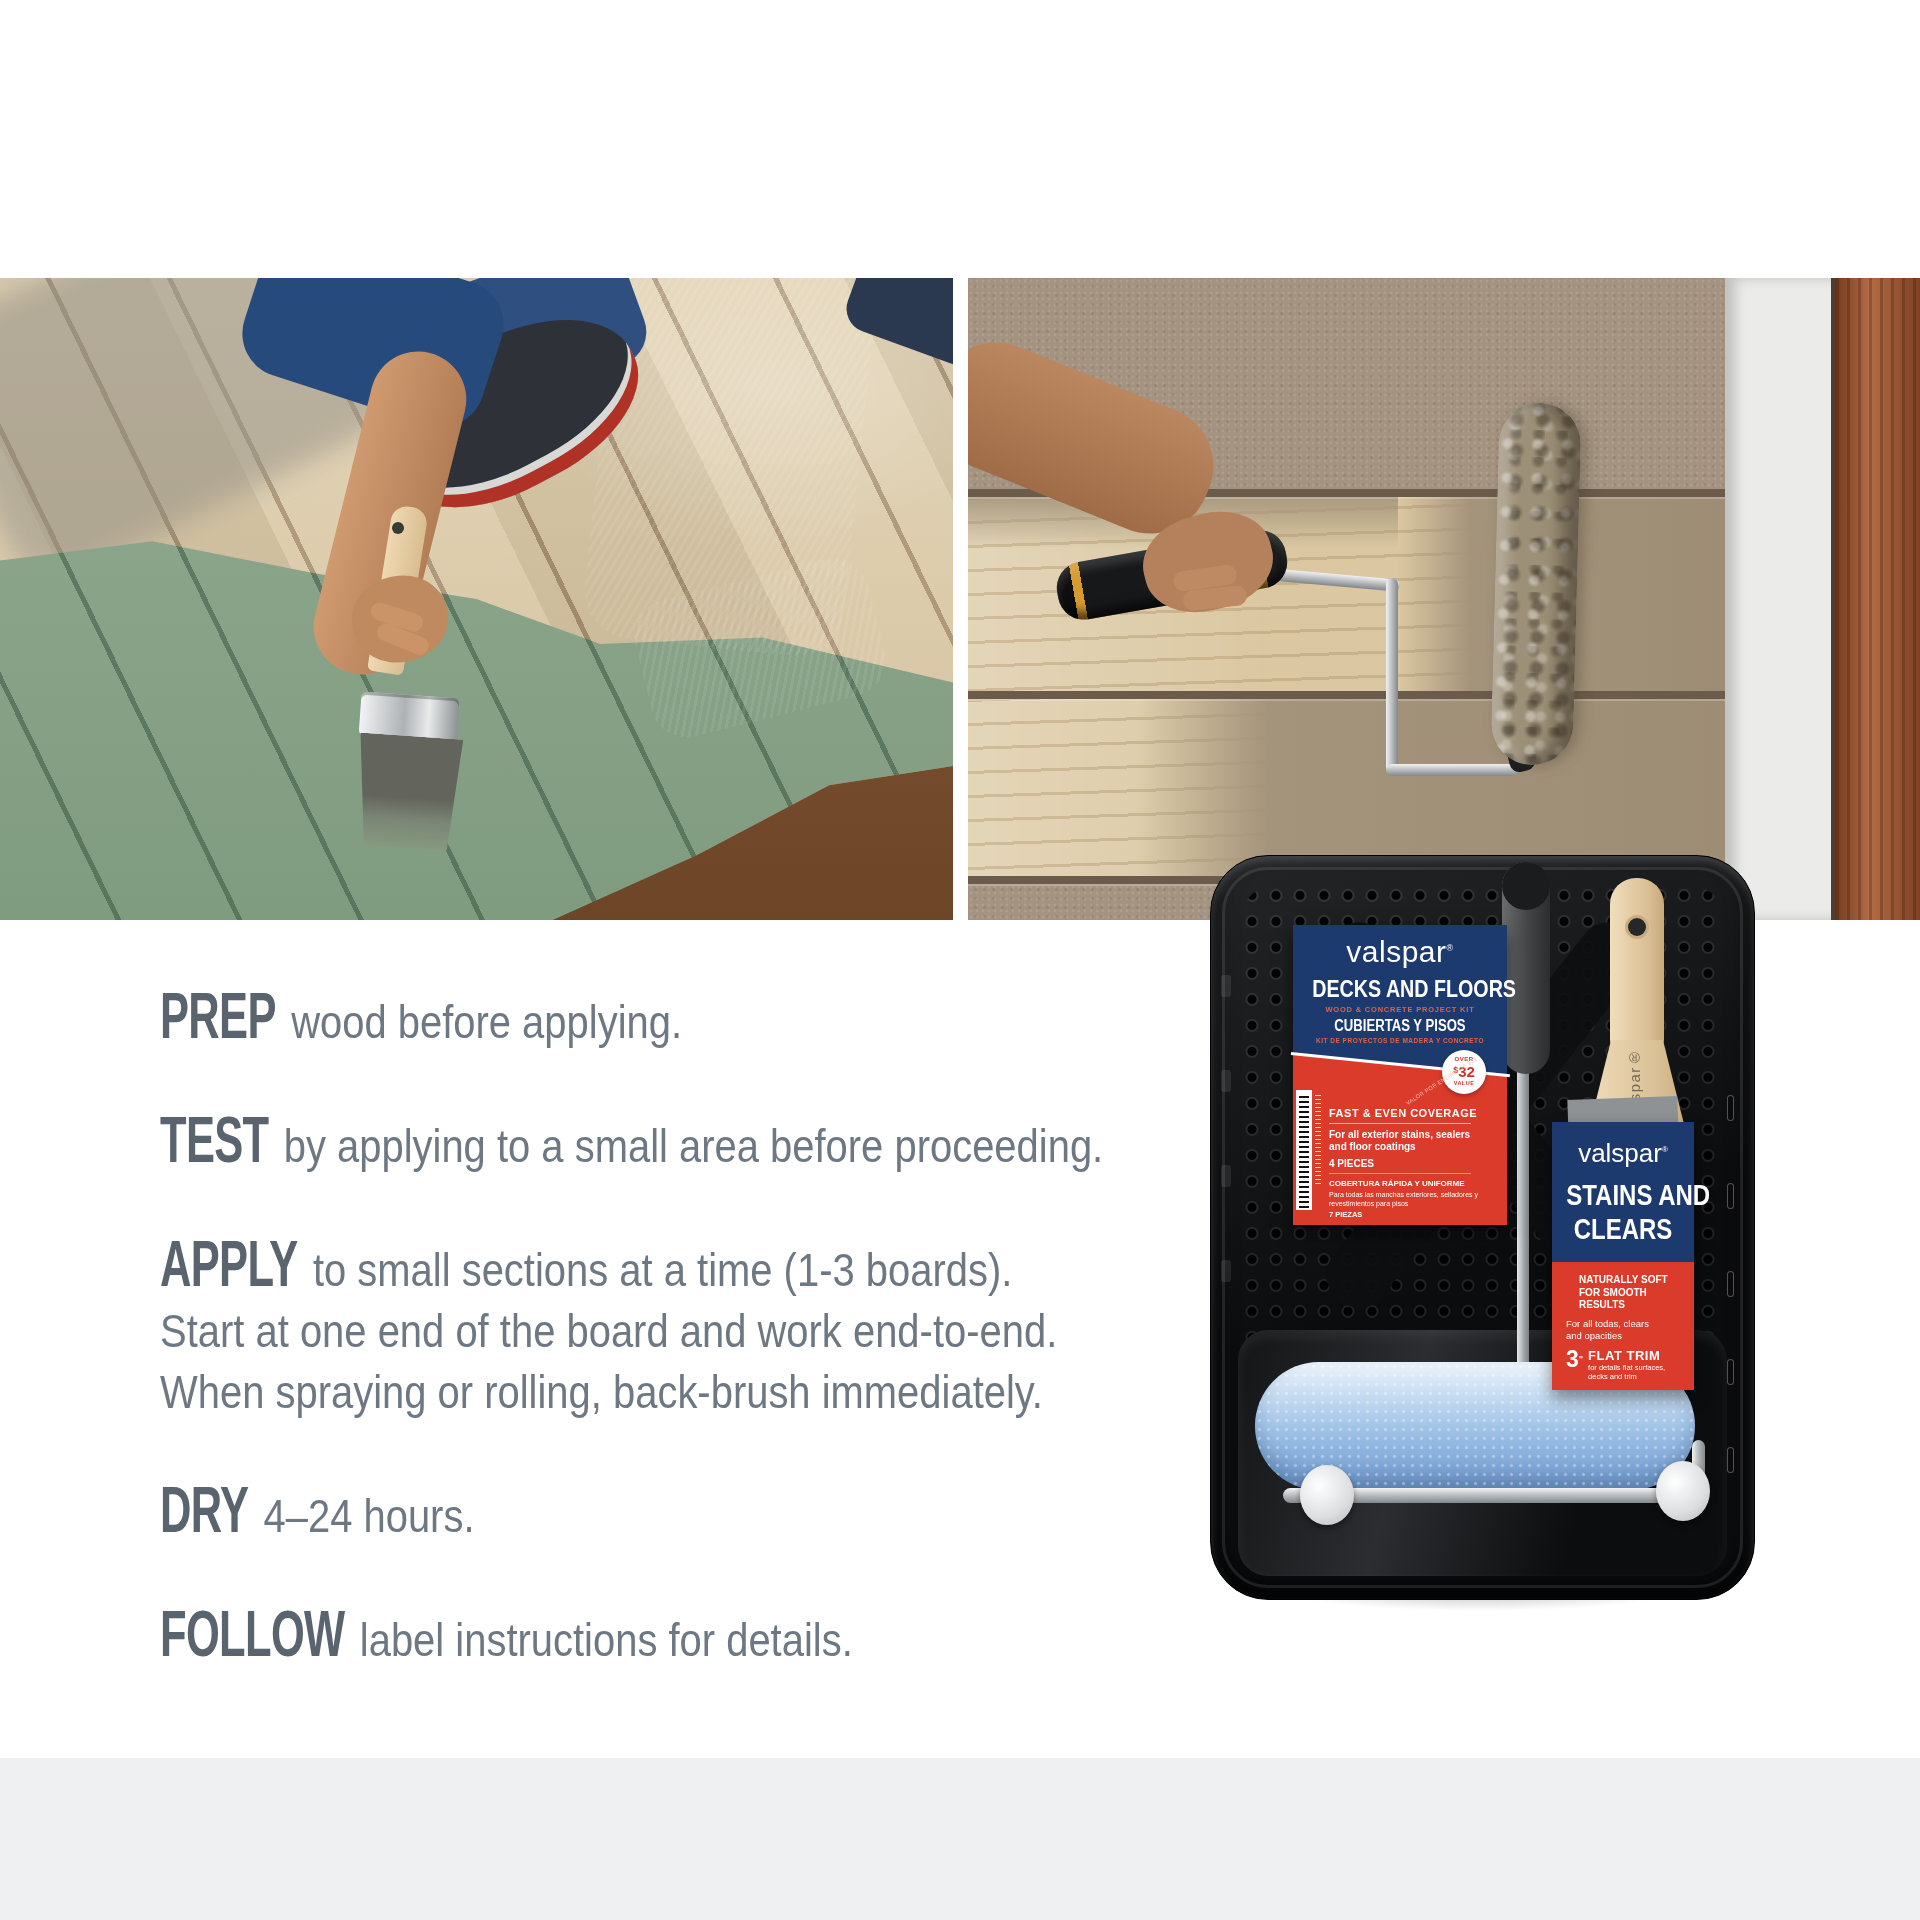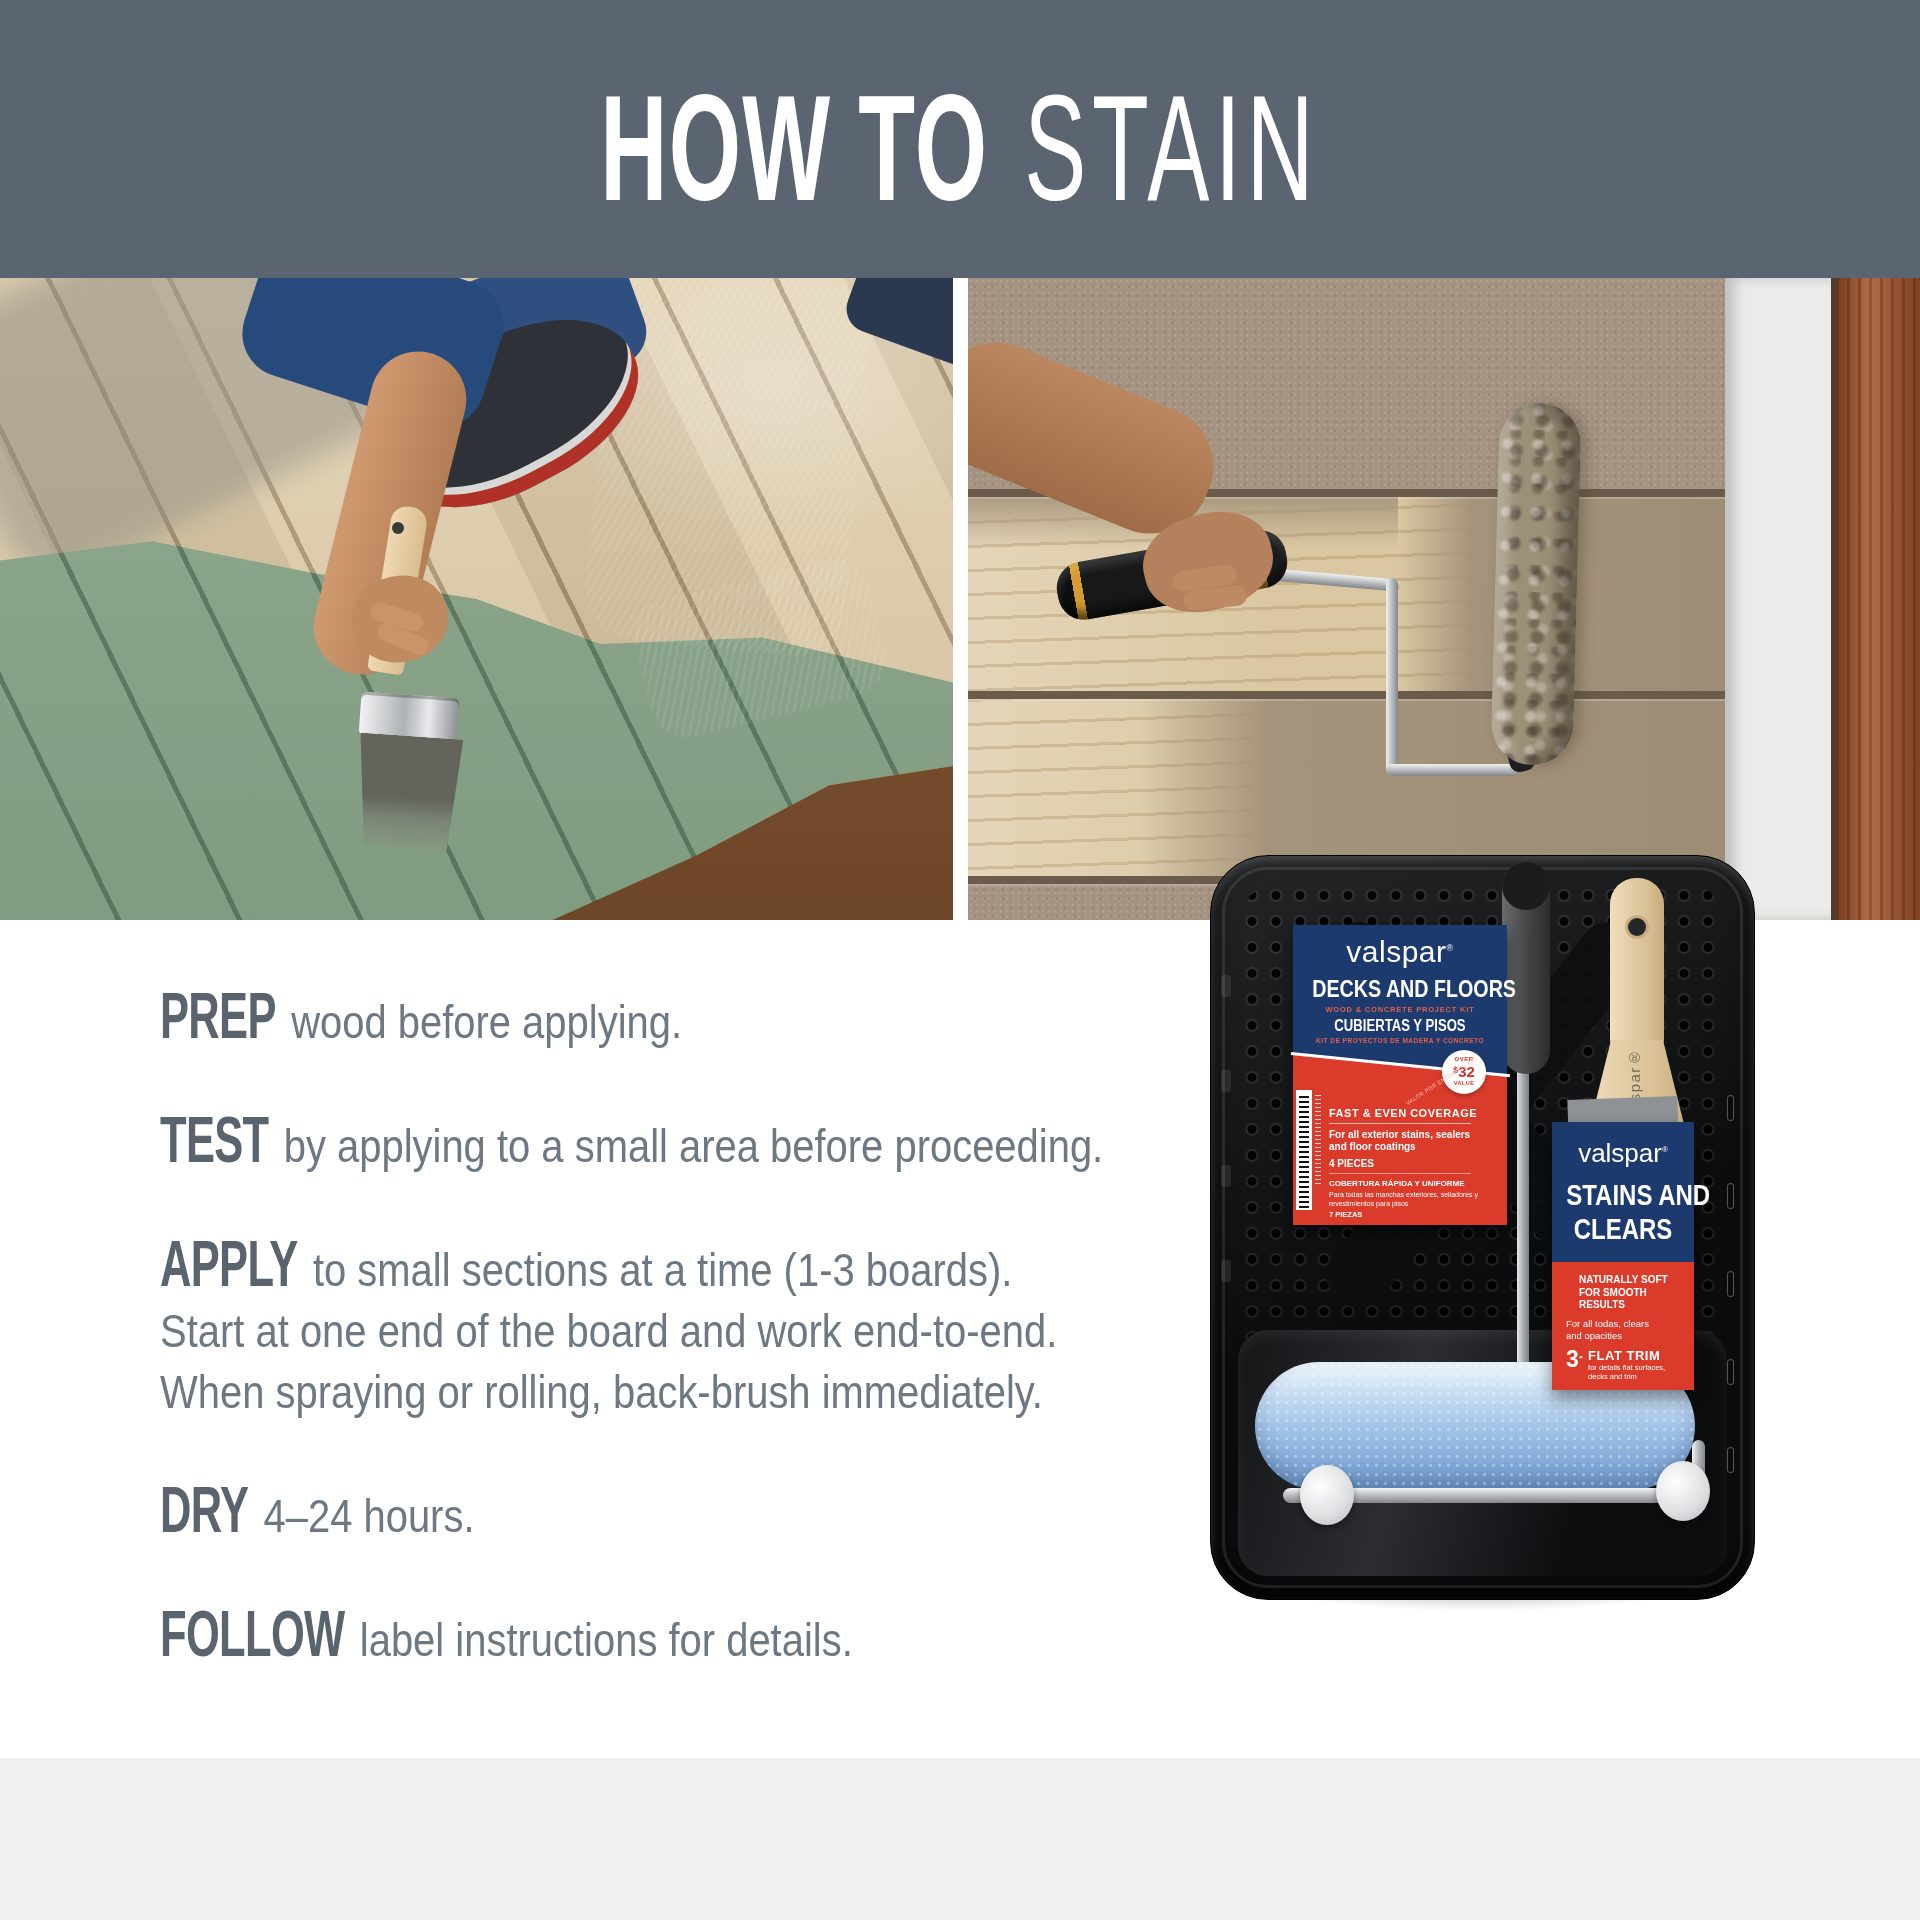--- a/index.html
+++ b/index.html
@@ -234,23 +234,20 @@
   .sc-unit { font-weight:700; font-size:9px; vertical-align:top; }
   .sc-typeblock { margin-left:5px; }
   .sc-type { font-weight:700; font-size:13px; letter-spacing:.5px; }
   .sc-typedesc { font-size:7.5px; line-height:9.5px; }
 </style>
 </head>
 <body>
 
 <div class="canvas">
 
-  <div class="header-band">
-    <h1 class="title"><span class="strong">HOW TO</span><span class="light">STAIN</span></h1>
-  </div>
 
   <div class="photo photo-left">
     <div class="deck-base"></div>
     <div class="deck-gray"></div>
     <div class="deck-glow"></div>
     <div class="stain-green"></div>
     <div class="deck-rim"></div>
     <div class="jeans-thigh denim-tx"></div>
     <div class="jeans-shin denim-tx"></div>
     <div class="foot-right"></div>

